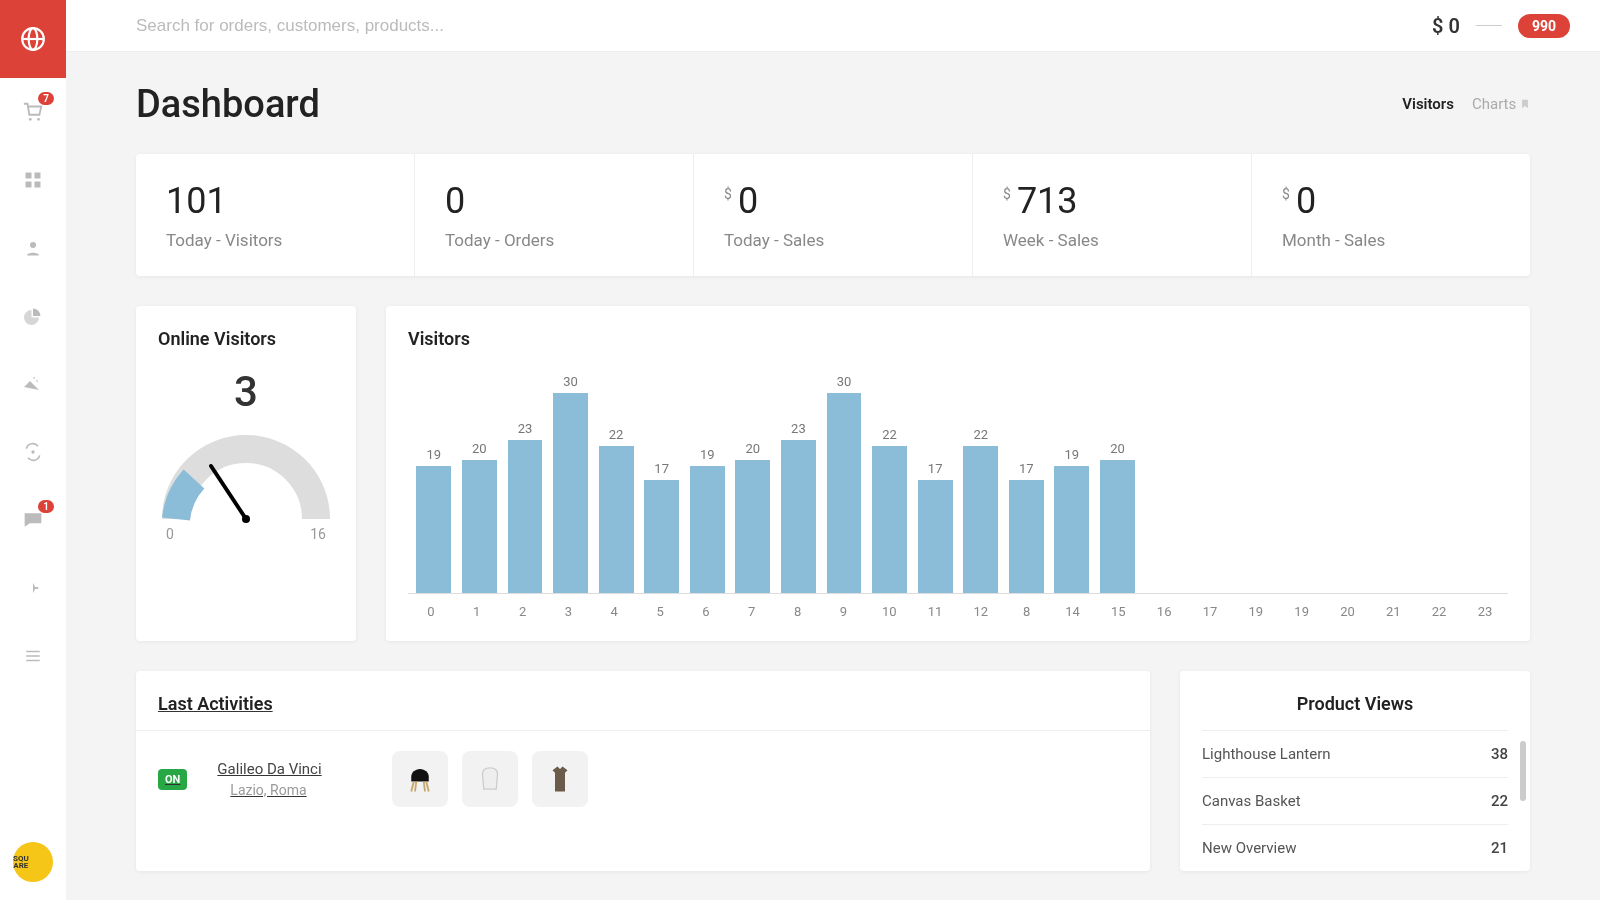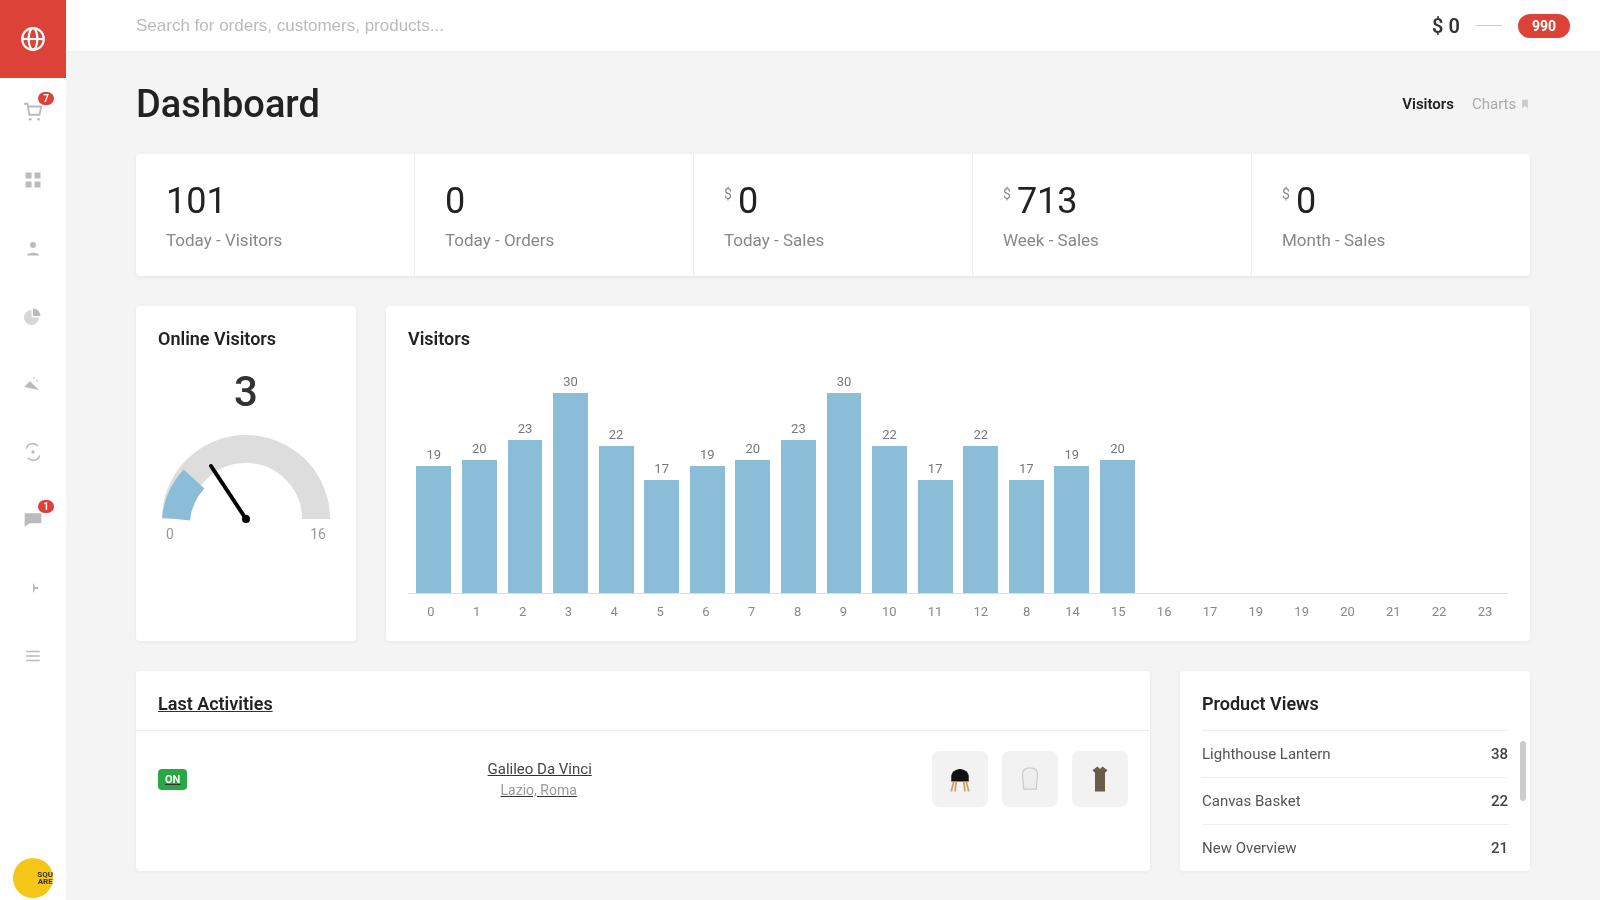--- a/index.html
+++ b/index.html
@@ -3,21 +3,21 @@
 <meta charset="utf-8">
 <style>
 * { box-sizing: border-box; margin: 0; padding: 0; }
 body { font-family: -apple-system, BlinkMacSystemFont, "Segoe UI", Roboto, sans-serif; background: #f4f4f4; color: #333; width: 1600px; height: 900px; overflow: hidden; }
 .app { display: flex; height: 100%; }
 .sidebar { width: 66px; background: #fff; display: flex; flex-direction: column; align-items: center; position: relative; }
 .sidebar-logo { width: 66px; height: 78px; background: #dc4237; display: flex; align-items: center; justify-content: center; }
 .sidebar-item { width: 66px; height: 68px; display: flex; align-items: center; justify-content: center; position: relative; cursor: pointer; }
 .sidebar-item svg { fill: #bbb; }
 .badge { position: absolute; top: 14px; right: 12px; background: #dc4237; color: #fff; font-size: 10px; border-radius: 8px; padding: 1px 5px; font-weight: 600; }
-.sidebar-bottom { position: absolute; bottom: 2px; width: 40px; height: 40px; border-radius: 50%; background: #f5c518; display: flex; align-items: center; justify-content: flex-end; font-size: 8px; font-weight: 700; color: #333; line-height: 0.9; text-align: center; }
+.sidebar-bottom { position: absolute; bottom: 18px; width: 40px; height: 40px; border-radius: 50%; background: #f5c518; display: flex; align-items: center; justify-content: flex-start; font-size: 8px; font-weight: 700; color: #333; line-height: 0.9; text-align: center; }
 
 .main { flex: 1; display: flex; flex-direction: column; }
 .topbar { height: 52px; background: #fff; border-bottom: 1px solid #eee; display: flex; align-items: center; padding: 0 30px 0 70px; }
 .search-input { flex: 1; border: none; outline: none; font-size: 17px; color: #aaa; background: transparent; }
 .search-input::placeholder { color: #bbb; }
 .topbar-right { display: flex; align-items: center; gap: 16px; }
 .topbar-price { font-size: 20px; font-weight: 600; }
 .topbar-pill { background: #dc4237; color: #fff; font-size: 14px; font-weight: 700; border-radius: 14px; padding: 4px 14px; }
 .dash-line { width: 26px; height: 1px; background: #ccc; }
 
@@ -47,28 +47,28 @@
 .chart { display: flex; align-items: flex-end; height: 230px; gap: 2px; padding: 0 4px; position: relative; }
 .bar-group { flex: 1; display: flex; flex-direction: column; align-items: center; }
 .bar-label-top { font-size: 13px; color: #777; margin-bottom: 4px; }
 .bar { width: 80%; background: #8bbcd8; }
 .x-axis { display: flex; border-top: 1px solid #ddd; margin-top: 0; padding-top: 10px; }
 .x-tick { flex: 1; text-align: center; font-size: 13px; color: #888; }
 
 .row3 { display: flex; gap: 30px; }
 .activities-card { flex: 1; padding: 0; text-decoration: underline; }
 .activities-card .card-title { padding: 22px 22px 16px; border-bottom: 1px solid #eee; margin: 0; }
-.activity-row { display: flex; align-items: center; padding: 20px 22px; gap: 30px; justify-content: space-between; }
+.activity-row { display: flex; align-items: center; padding: 20px 22px; gap: 30px; }
 .on-badge { background: #28a745; color: #fff; font-size: 11px; font-weight: 700; border-radius: 4px; padding: 4px 7px; }
 .activity-info .name { font-size: 15px; color: #444; margin-bottom: 4px; }
 .activity-info .loc { font-size: 14px; color: #999; margin-left: 13px; }
 .thumbs { display: flex; gap: 14px; margin-left: 40px; }
 .thumb { width: 56px; height: 56px; background: #f2f2f2; border-radius: 8px; display: flex; align-items: center; justify-content: center; }
 
-.pv-card { width: 350px; padding: 0; position: relative; }
+.pv-card { width: 350px; padding: 0; position: relative; text-align: center; }
 .pv-card .card-title { padding: 22px 22px 16px; margin: 0; }
 .pv-list { padding: 0 22px; }
 .pv-row { display: flex; justify-content: space-between; padding: 14px 0; border-top: 1px solid #eee; font-size: 15px; }
 .pv-name { color: #555; }
 .pv-count { color: #444; font-weight: 500; }
 .pv-scroll { position: absolute; right: 4px; top: 70px; width: 6px; height: 60px; background: #ccc; border-radius: 3px; }
 </style>
 </head>
 <body>
 

